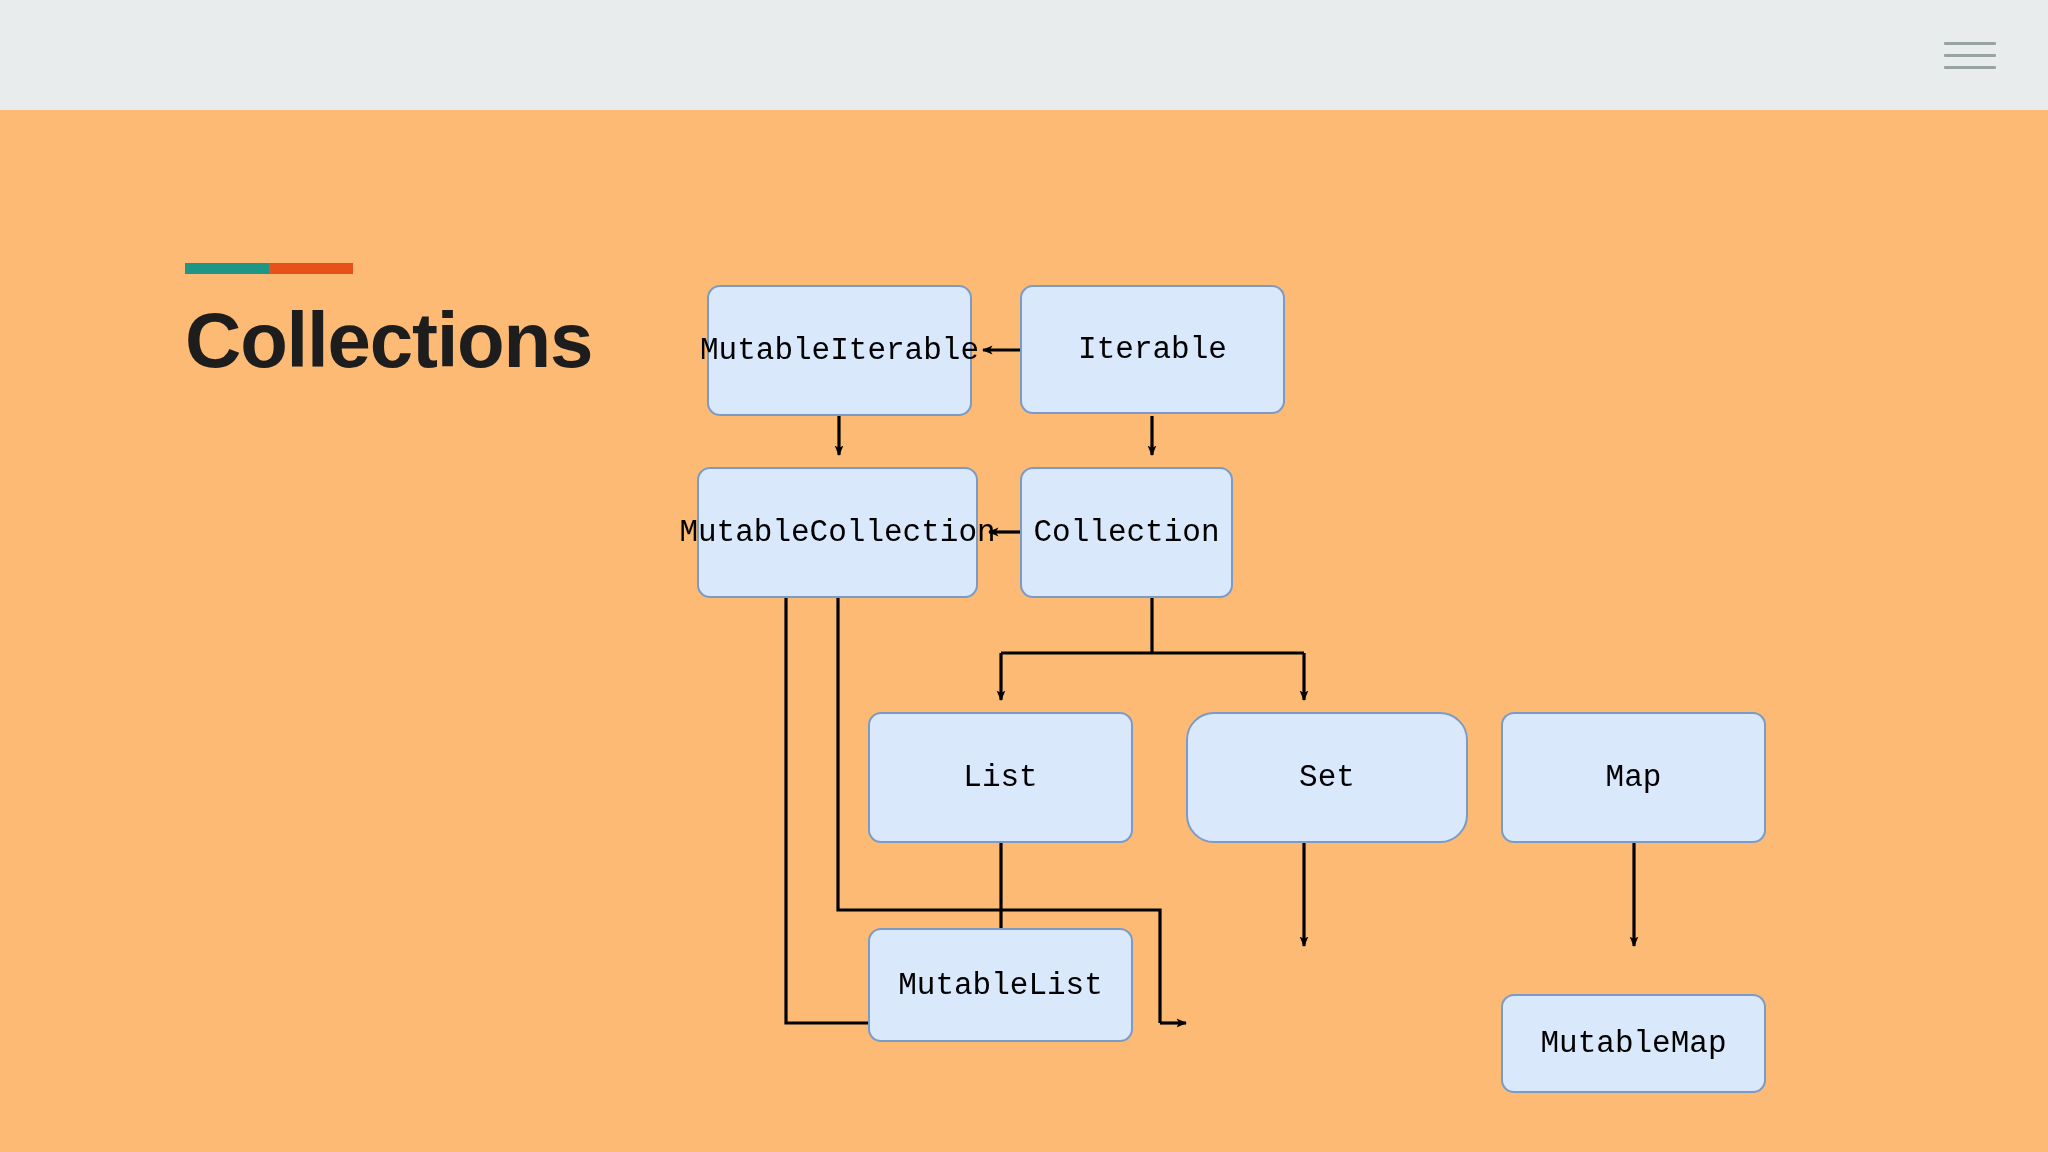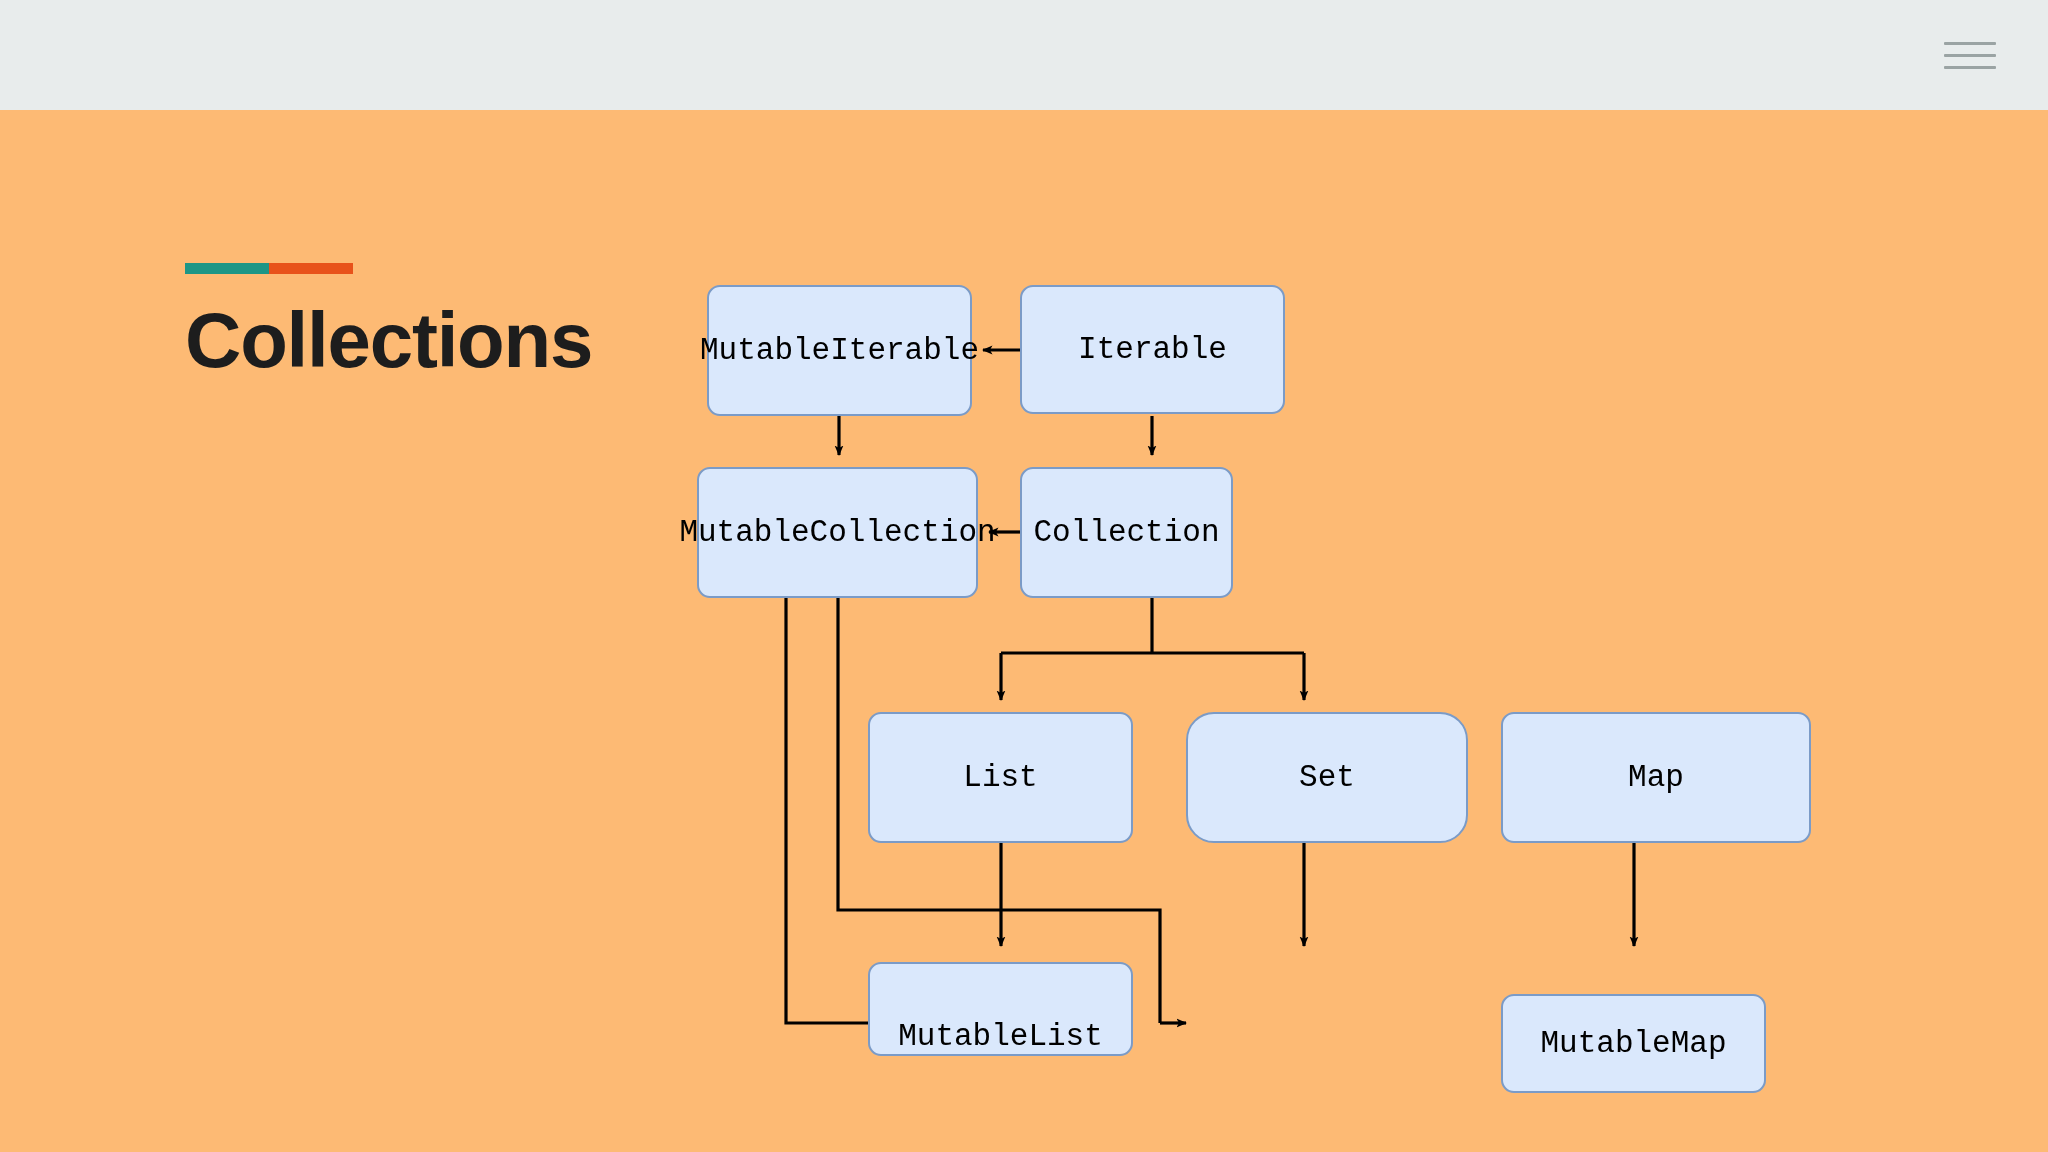--- a/index.html
+++ b/index.html
@@ -179,23 +179,23 @@
     </div>
   <div class="node" style="left:1020px; top:357px; width:213px; height:131px;">
       <span>Collection</span>
     </div>
   <div class="node" style="left:868px;  top:602px; width:265px; height:131px;">
       <span>List</span>
     </div>
   <div class="node" style="left:1186px; top:602px; width:282px; height:131px;border-radius:28px;">
       <span>Set</span>
     </div>
-  <div class="node" style="left:1501px; top:602px; width:310px; height:131px;">
+  <div class="node" style="left:1501px; top:602px; width:265px; height:131px;">
       <span>Map</span>
     </div>
-  <div class="node" style="left:868px;  top:852px; width:265px; height:94px;align-items:flex-end;">
+  <div class="node" style="left:868px;  top:818px; width:265px; height:114px;">
       <span>MutableList</span>
     </div>
   <div class="node" style="left:1501px; top:884px; width:265px; height:99px;">
       <span>MutableMap</span>
     </div>
 
 </div>
 
 </body></html>

